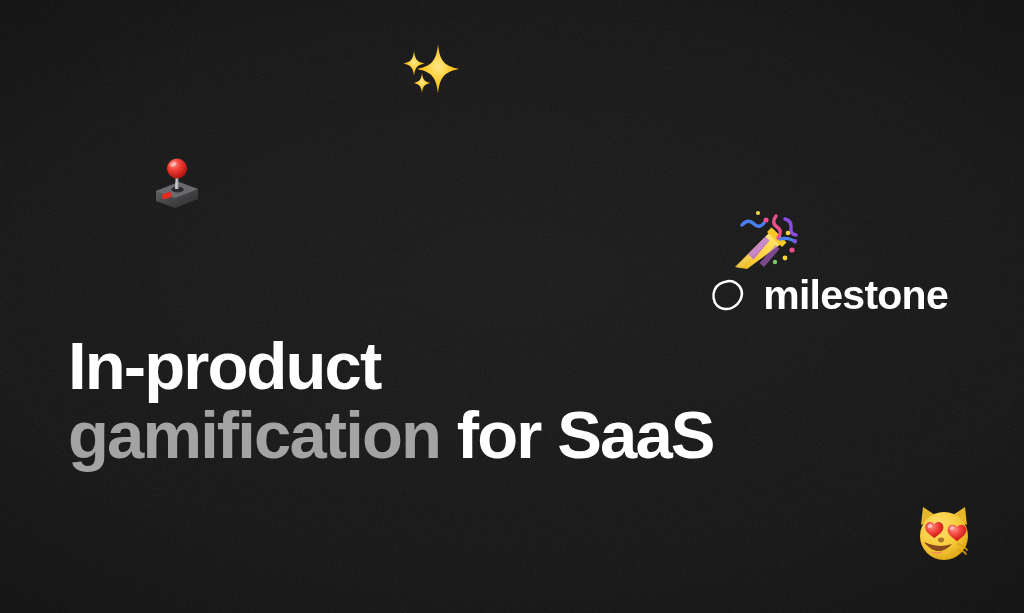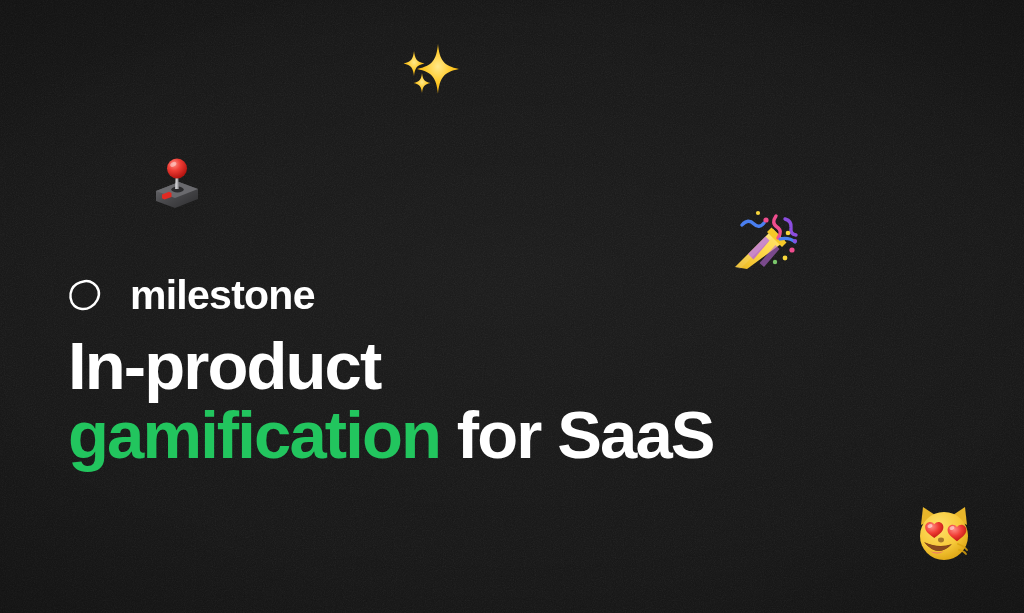--- a/index.html
+++ b/index.html
@@ -56,22 +56,23 @@
   .content {
     position: absolute;
     left: 68px;
     top: 272px;
     width: 880px;
   }
 
   .brand {
     display: flex;
     align-items: center;
-    gap: 28px;
+    gap: 18px;
     height: 46px;
+    justify-content: flex-end;
   }
   .brand-mark {
     width: 34px;
     height: 34px;
     flex: 0 0 34px;
     display: block;
   }
   .brand-name {
     color: #ffffff;
     font-size: 41px;
@@ -86,21 +87,21 @@
     margin-top: 13px;
     color: #ffffff;
     font-size: 67px;
     font-weight: 700;
     letter-spacing: -0.028em;
     line-height: 1.03;
     white-space: nowrap;
     font-family: "Liberation Sans", sans-serif;
   }
   .headline .line { display: block; }
-  .accent { color: #22c55e; }
+  .accent { color: #a3a3a3; }
 </style>
 </head>
 <body>
 
 <div class="canvas">
 
   <svg class="noise" width="1024" height="613" aria-hidden="true">
     <filter id="grain">
       <feTurbulence type="fractalNoise" baseFrequency="0.9" numOctaves="3" stitchTiles="stitch"></feTurbulence>
       <feColorMatrix type="saturate" values="0"></feColorMatrix>

